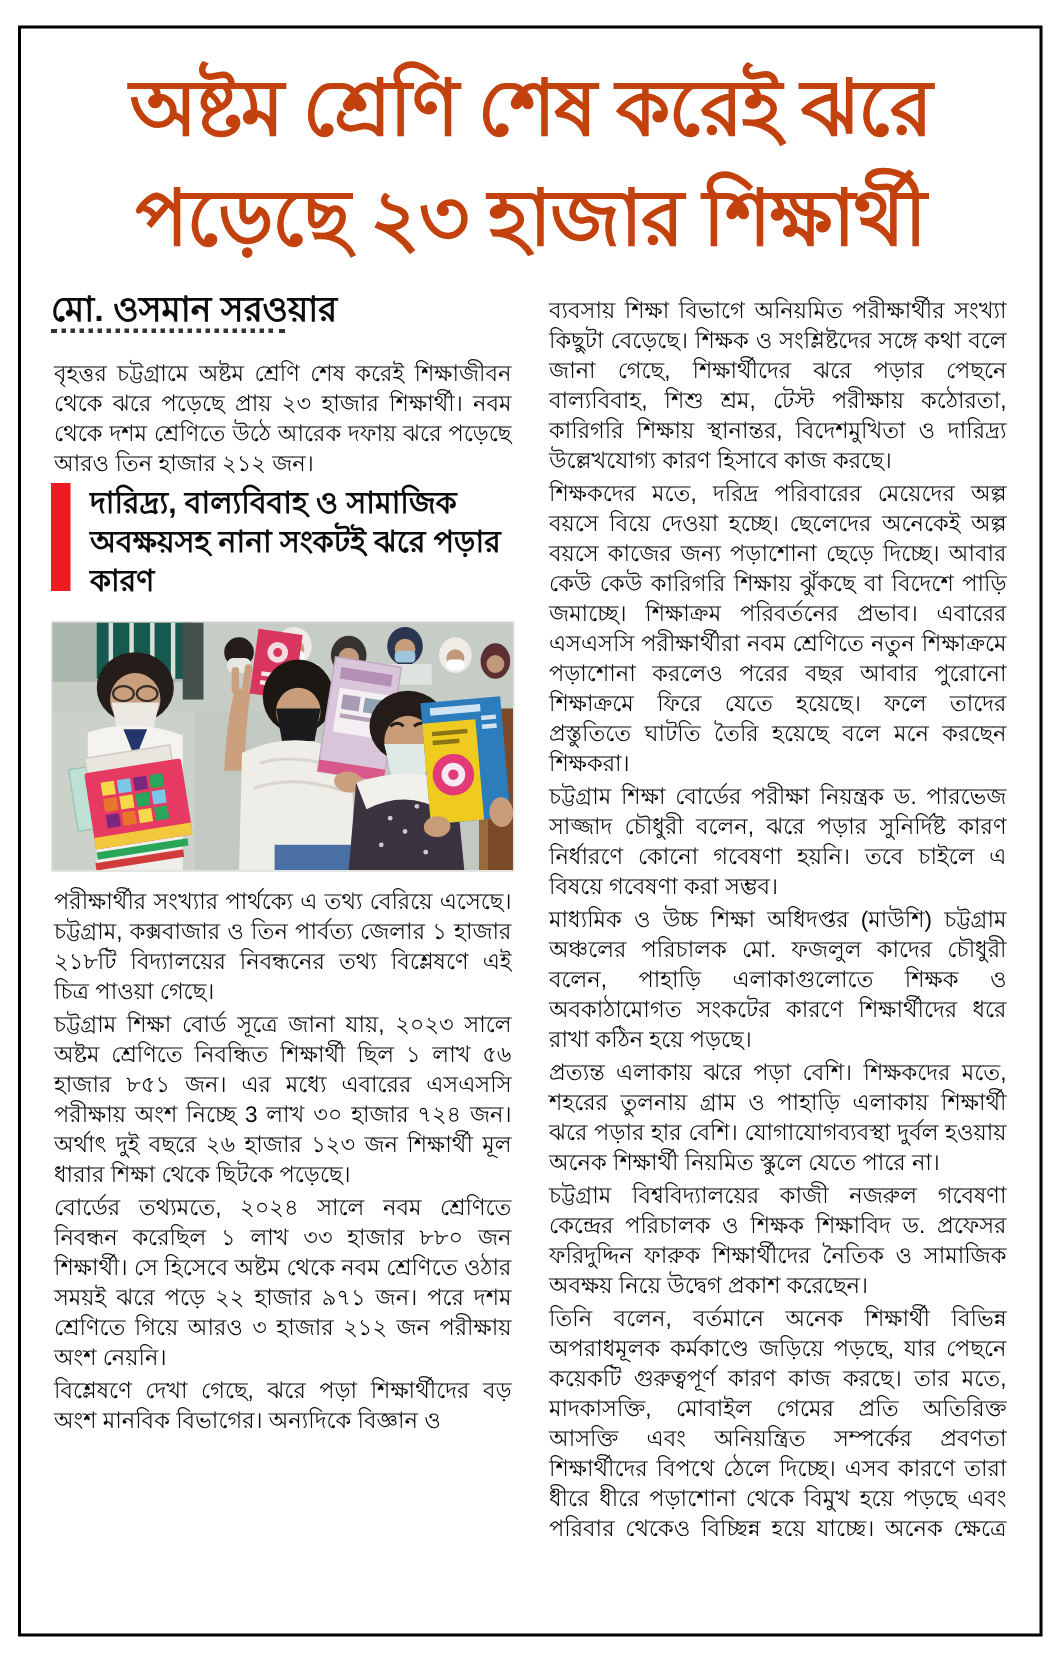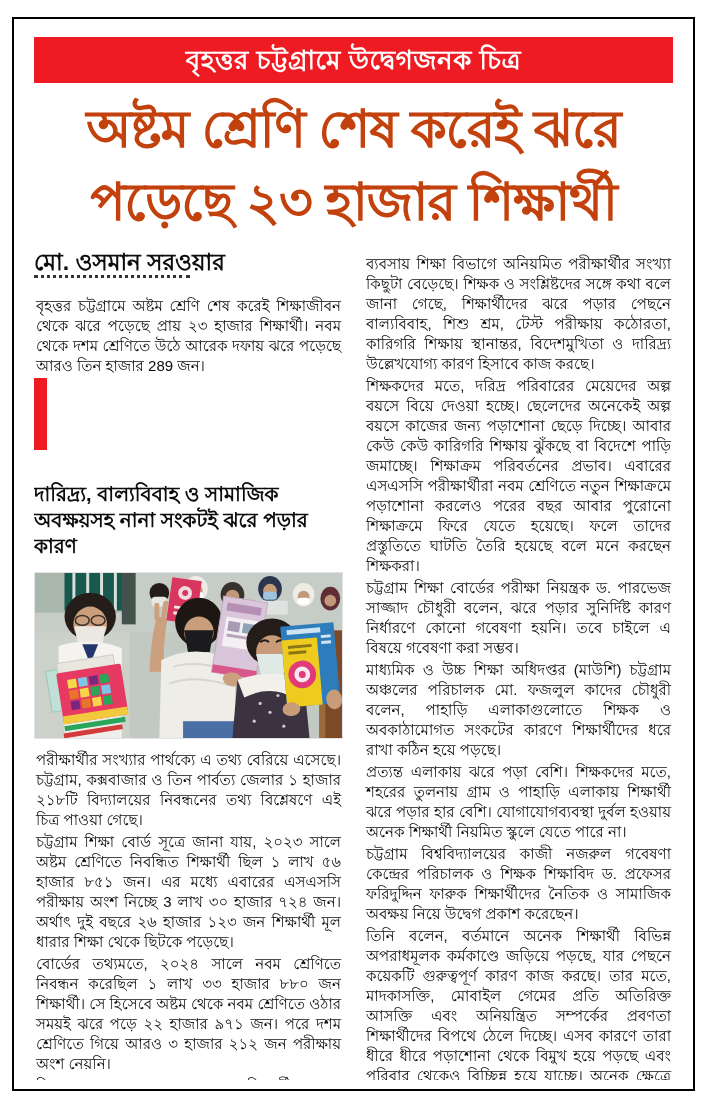--- a/index.html
+++ b/index.html
@@ -20,47 +20,44 @@
   }
   .headline {
     font-size:52px; font-weight:800; line-height:73px; text-align:center;
     letter-spacing:-1px; color:#c2410c;
   }
   .cols { display:flex; gap:21px; margin-top:13px; height:828px; overflow:hidden; }
   .col { flex:1 1 0; font-size:15px; line-height:20px; text-align:justify; overflow:hidden; }
   .col p { margin:2px; }
   .byline { font-size:23px; font-weight:bold; line-height:20px; }
   .byline-dots { width:156px; border-bottom:3px dotted #333; margin:3px 0 18px; }
-  .highlight { display:flex; gap:30px; margin:0 0 13px;flex-direction:column; }
+  .highlight { display:flex; gap:13px; margin:0 0 13px; }
   .highlight-bar { width:13px; min-width:13px; height:72px; background:var(--red); }
   .highlight-text { font-size:20px; font-weight:bold; line-height:26px; text-align:left; padding-top:1px; }
   .photo { width:100%; height:167px; margin:2px 0 11px; border:1px solid #e3e3e3; background:#ccd2ca; }
   .photo svg { display:block; width:100%; height:100%; }
 </style>
 </head>
 <body>
 
 <div class="frame">
 
-  <div class="kicker">
-    <span>বৃহত্তর চট্টগ্রামে উদ্বেগজনক চিত্র</span>
-  </div>
 
   <h1 class="headline">
     <div>অষ্টম শ্রেণি শেষ করেই ঝরে</div>
     <div>পড়েছে ২৩ হাজার শিক্ষার্থী</div>
   </h1>
 
   <div class="cols">
 
     <div class="col">
       <div class="byline">মো. ওসমান সরওয়ার</div>
       <div class="byline-dots"></div>
 
-      <p>বৃহত্তর চট্টগ্রামে অষ্টম শ্রেণি শেষ করেই শিক্ষাজীবন থেকে ঝরে পড়েছে প্রায় ২৩ হাজার শিক্ষার্থী। নবম থেকে দশম শ্রেণিতে উঠে আরেক দফায় ঝরে পড়েছে আরও তিন হাজার 289 জন।</p>
+      <p>বৃহত্তর চট্টগ্রামে অষ্টম শ্রেণি শেষ করেই শিক্ষাজীবন থেকে ঝরে পড়েছে প্রায় ২৩ হাজার শিক্ষার্থী। নবম থেকে দশম শ্রেণিতে উঠে আরেক দফায় ঝরে পড়েছে আরও তিন হাজার ২১২ জন।</p>
 
       <div class="highlight">
         <div class="highlight-bar"></div>
         <div class="highlight-text">দারিদ্র্য, বাল্যবিবাহ ও সামাজিক অবক্ষয়সহ নানা সংকটই ঝরে পড়ার কারণ</div>
       </div>
 
       <div class="photo">
         <svg viewBox="0 0 311 167" preserveAspectRatio="xMidYMid slice">
 
           <rect x="0" y="0" width="311" height="167" fill="#ccd2ca"></rect>

